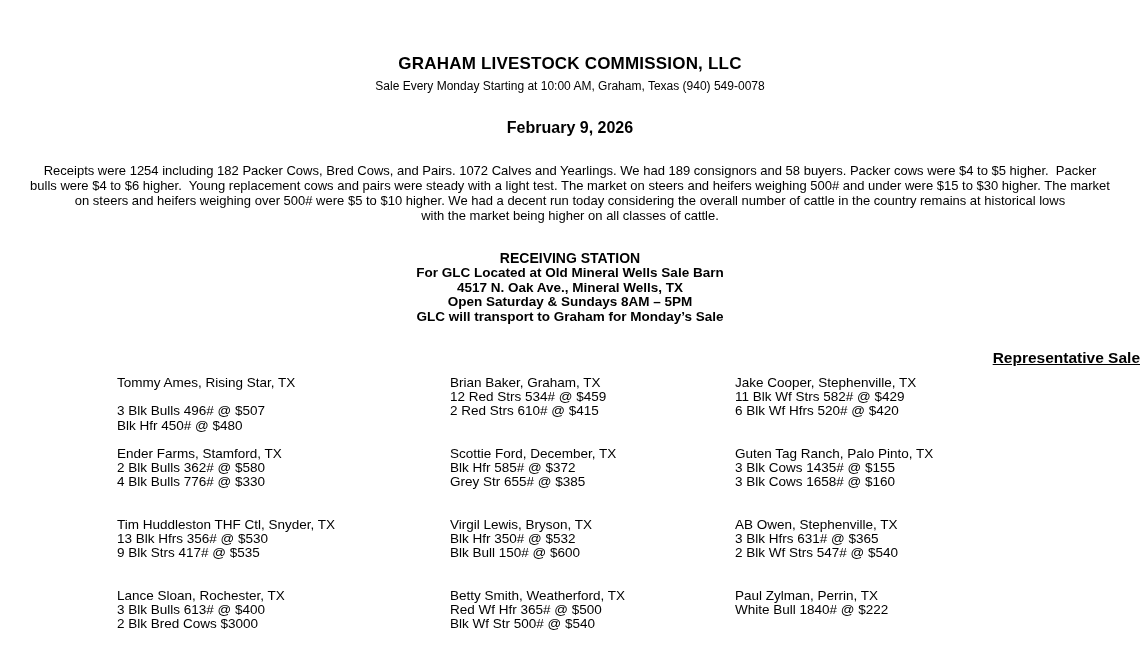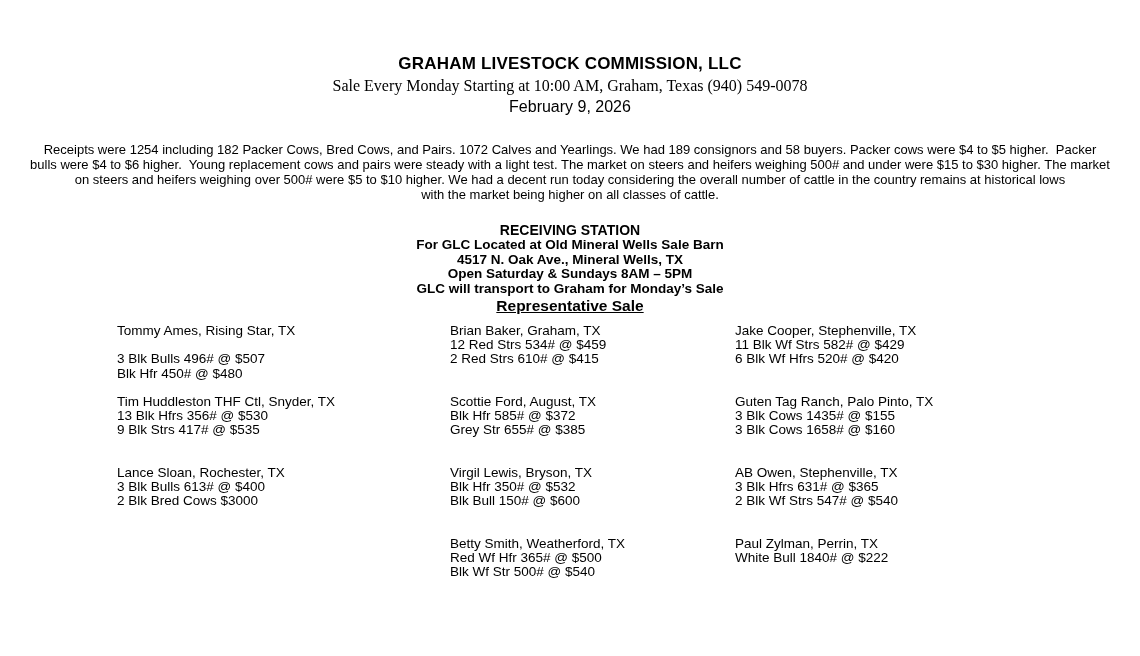--- a/index.html
+++ b/index.html
@@ -22,53 +22,54 @@
     padding-top: 53px;
     text-align: center;
   }
   .doc-title {
     font-size: 17px;
     font-weight: bold;
     line-height: 22px;
     letter-spacing: 0.2px;
   }
   .doc-subtitle {
-    font-size: 16px;
+    font-size: 12px;
     line-height: 22px;
-    font-family: Liberation Serif, serif;
   }
   .doc-date {
+    margin-top: 21px;
     font-size: 16px;
-    font-weight: normal;
+    font-weight: bold;
     line-height: 20px;
   }
   .report {
     margin-top: 25px;
     font-size: 13px;
   }
   .report .rline {
     line-height: 15px;
     min-height: 15px;
     white-space: pre;
   }
   .receiving {
-    margin-top: 21px;
+    margin-top: 28px;
     font-weight: bold;
   }
   .receiving .rs-heading {
     font-size: 14px;
     line-height: 15px;
   }
   .receiving .rsline {
     font-size: 13.5px;
     line-height: 14.5px;
   }
   .rep-heading-wrap {
-    margin-top: 0;
+    margin-top: 24px;
     line-height: 19px;
+    text-align: right;
   }
   .rep-heading {
     font-size: 15.5px;
     font-weight: bold;
     text-decoration: underline;
   }
   .columns {
     margin-top: 9px;
     display: grid;
     grid-template-columns: 333px 285px auto;
@@ -117,39 +118,44 @@
   <div class="columns">
 
     <div class="col">
       <div class="entry">
         <div class="line consignor">Tommy Ames, Rising Star, TX</div>
         <div class="line"></div>
         <div class="line">3 Blk Bulls 496# @ $507</div>
         <div class="line">Blk Hfr 450# @ $480</div>
       </div>
       <div class="entry">
+        <div class="line consignor">Ender Farms, Stamford, TX</div>
+        <div class="line">2 Blk Bulls 362# @ $580</div>
+        <div class="line">4 Blk Bulls 776# @ $330</div>
+      </div>
+      <div class="entry">
         <div class="line consignor">Tim Huddleston THF Ctl, Snyder, TX</div>
         <div class="line">13 Blk Hfrs 356# @ $530</div>
         <div class="line">9 Blk Strs 417# @ $535</div>
       </div>
       <div class="entry">
         <div class="line consignor">Lance Sloan, Rochester, TX</div>
         <div class="line">3 Blk Bulls 613# @ $400</div>
         <div class="line">2 Blk Bred Cows $3000</div>
       </div>
     </div>
 
     <div class="col">
       <div class="entry">
         <div class="line consignor">Brian Baker, Graham, TX</div>
         <div class="line">12 Red Strs 534# @ $459</div>
         <div class="line">2 Red Strs 610# @ $415</div>
       </div>
       <div class="entry">
-        <div class="line consignor">Scottie Ford, August, TX</div>
+        <div class="line consignor">Scottie Ford, December, TX</div>
         <div class="line">Blk Hfr 585# @ $372</div>
         <div class="line">Grey Str 655# @ $385</div>
       </div>
       <div class="entry">
         <div class="line consignor">Virgil Lewis, Bryson, TX</div>
         <div class="line">Blk Hfr 350# @ $532</div>
         <div class="line">Blk Bull 150# @ $600</div>
       </div>
       <div class="entry">
         <div class="line consignor">Betty Smith, Weatherford, TX</div>

